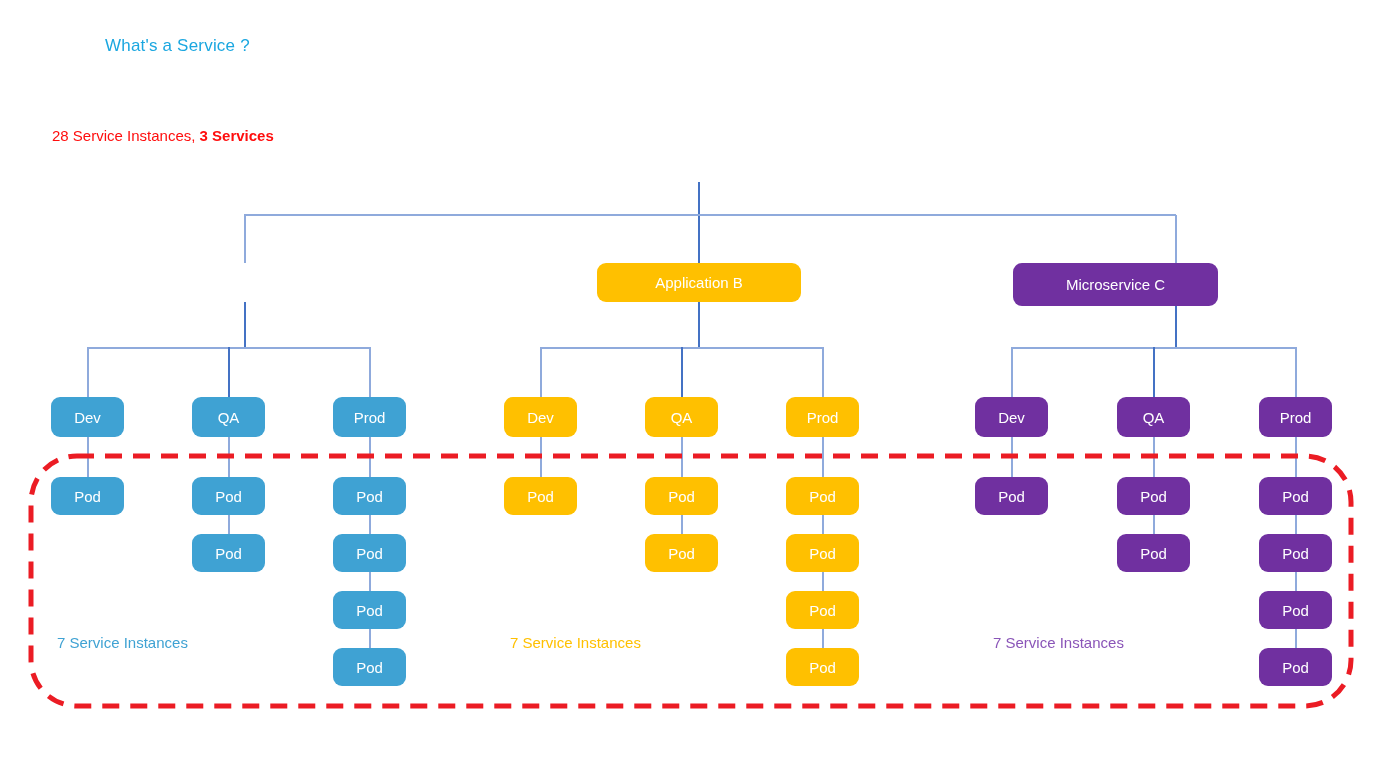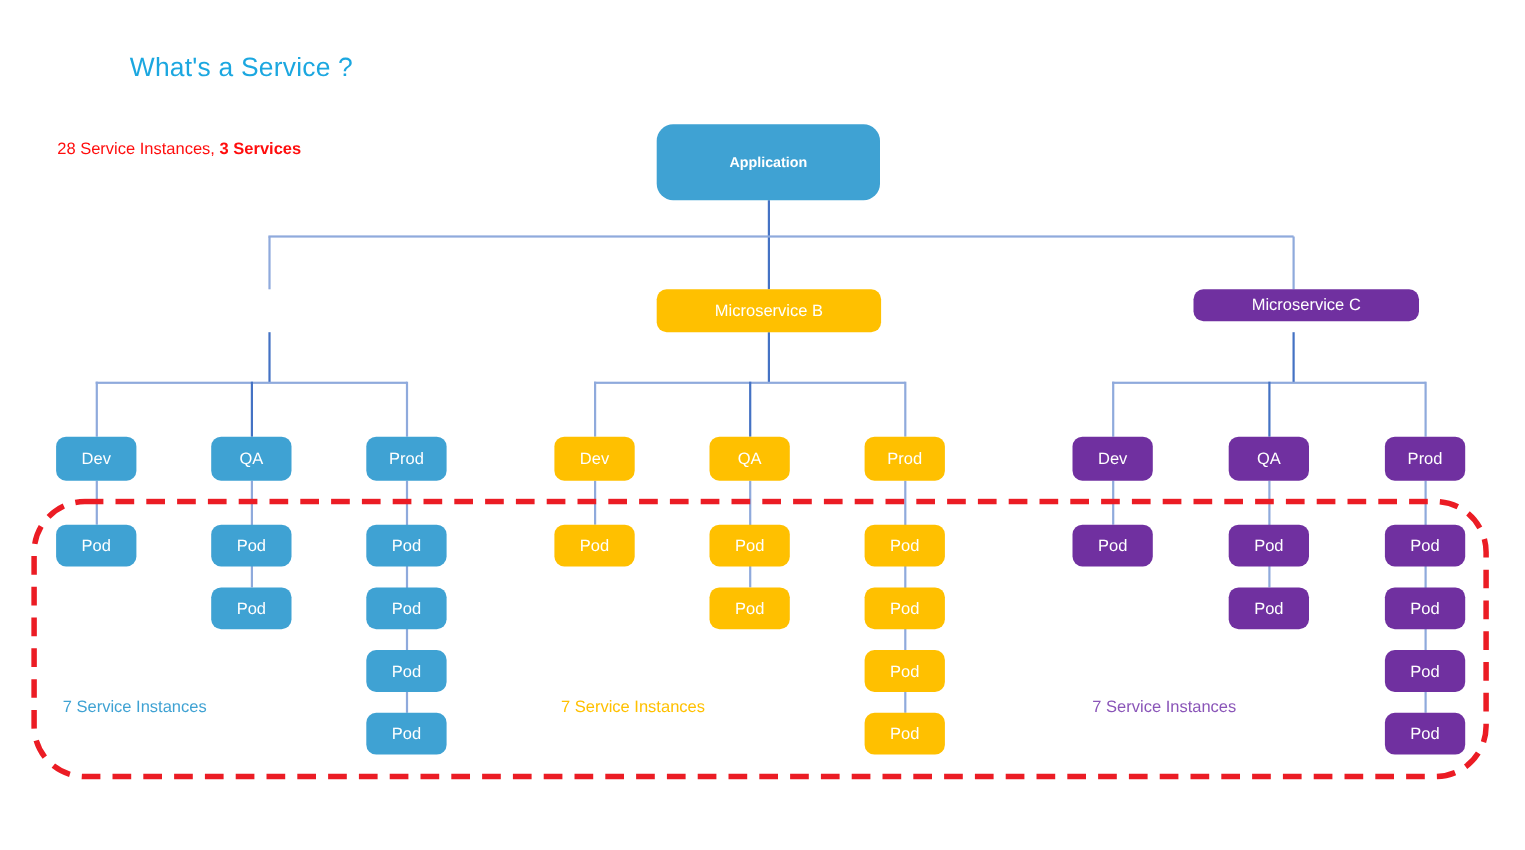--- a/index.html
+++ b/index.html
@@ -5,22 +5,22 @@
   html,body{margin:0;padding:0;background:#ffffff;}
   .canvas{
     position:relative;
     width:1386px;height:773px;
     background:#ffffff;
     font-family:"Liberation Sans", sans-serif;
     overflow:hidden;
   }
   .abs{position:absolute;}
   .page-title{
-    left:105px;top:48px;
-    font-size:24px;color:#1ba7e0;letter-spacing:0.2px;margin-left:13px;
+    left:105px;top:36px;
+    font-size:17px;color:#1ba7e0;letter-spacing:0.2px;
   }
   .summary{
     left:52px;top:127px;
     font-size:15px;color:#ff0d0d;
   }
   .summary b{font-weight:bold;margin-top:46px;}
   .node{
     position:absolute;
     display:flex;align-items:center;justify-content:center;
     color:#ffffff;text-align:center;
@@ -79,24 +79,23 @@
   <div class="vline l-light" style="left:87px;top:437px;height:40px;"></div>
   <div class="vline l-light" style="left:228px;top:437px;height:97px;"></div>
   <div class="vline l-light" style="left:369px;top:437px;height:211px;"></div>
   <div class="vline l-light" style="left:540px;top:437px;height:40px;"></div>
   <div class="vline l-light" style="left:681px;top:437px;height:97px;"></div>
   <div class="vline l-light" style="left:822px;top:437px;height:211px;"></div>
   <div class="vline l-light" style="left:1011px;top:437px;height:40px;"></div>
   <div class="vline l-light" style="left:1153px;top:437px;height:97px;"></div>
   <div class="vline l-light" style="left:1295px;top:437px;height:211px;"></div>
 
-  <div class="node root t-blue" style="left:597px;top:113px;width:203px;height:69px;">Application</div>
 
-  <div class="node t-yellow" style="left:597px;top:263px;width:204px;height:39px;">Microservice B</div>
-  <div class="node t-purple" style="left:1085px;top:263px;width:205px;height:29px;">Microservice C</div>
+  <div class="node t-yellow" style="left:597px;top:263px;width:204px;height:39px;">Application B</div>
+  <div class="node t-purple" style="left:1013px;top:263px;width:205px;height:43px;">Microservice C</div>
 
   <div class="node t-blue" style="left:51px;top:397px;width:73px;height:40px;">Dev</div>
   <div class="node t-blue" style="left:192px;top:397px;width:73px;height:40px;">QA</div>
   <div class="node t-blue" style="left:333px;top:397px;width:73px;height:40px;">Prod</div>
 
   <div class="node t-yellow" style="left:504px;top:397px;width:73px;height:40px;">Dev</div>
   <div class="node t-yellow" style="left:645px;top:397px;width:73px;height:40px;">QA</div>
   <div class="node t-yellow" style="left:786px;top:397px;width:73px;height:40px;">Prod</div>
 
   <div class="node t-purple" style="left:975px;top:397px;width:73px;height:40px;">Dev</div>

